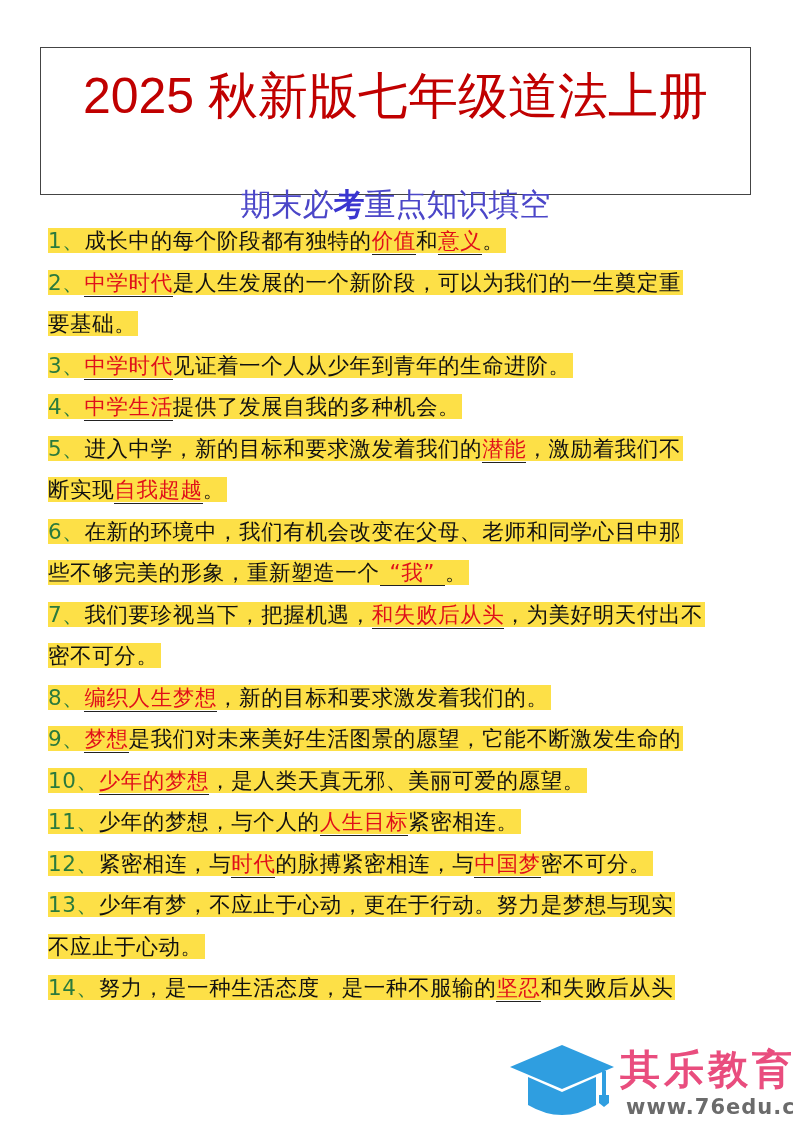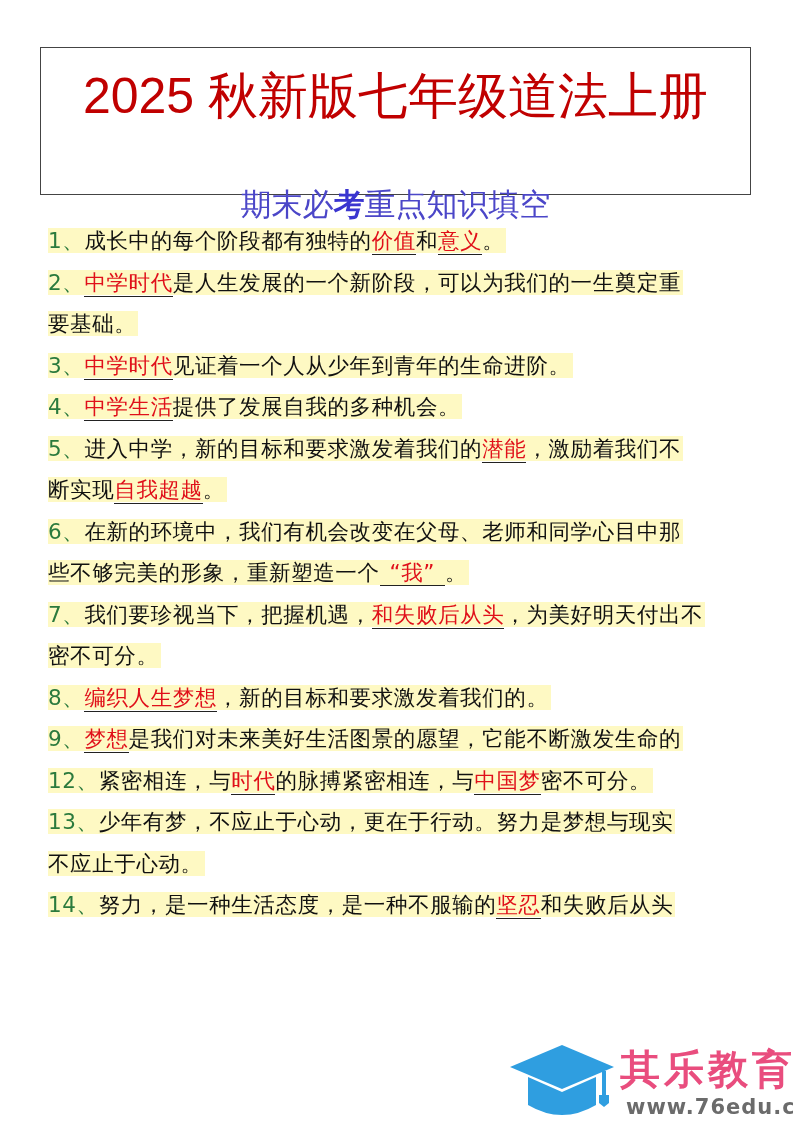--- a/index.html
+++ b/index.html
@@ -22,21 +22,21 @@
     font-size: 31px; line-height: 40px; color: #4b46c8; white-space: nowrap; margin-top: 40px;
   }
   .title-sub b { color: #3a35d0; font-family: "DejaVu Sans", sans-serif; font-weight: bold; }
   .content {
     position: absolute; left: 48px; top: 220px; width: 700px;
   }
   .line {
     height: 41.5px; line-height: 41.5px; font-size: 21.5px; color: #111;
     white-space: nowrap; letter-spacing: 0.6px;
   }
-  .line .bg { background: #fef9c3; padding-right: 2px; }
+  .line .bg { background: #fde047; padding-right: 2px; }
   .num { color: #2b7a3d; }
   .sep { color: #2b7a3d; }
   .blank {
     color: #e0101a; border-bottom: 1.5px solid #222; padding-bottom: 1px;
   }
   .blank.wide { padding: 0 10px; }
   .logo {
     position: absolute; left: 510px; top: 1045px; width: 283px; height: 77px; text-decoration: underline;
   }
   .cap { position: absolute; left: 0; top: 0; }
@@ -64,20 +64,22 @@
     <div class="line"><span class="bg"><span class="num">3</span><span class="sep">、</span><span class="blank">中学时代</span><span>见证着一个人从少年到青年的生命进阶。</span></span></div>
     <div class="line"><span class="bg"><span class="num">4</span><span class="sep">、</span><span class="blank">中学生活</span><span>提供了发展自我的多种机会。</span></span></div>
     <div class="line"><span class="bg"><span class="num">5</span><span class="sep">、</span><span>进入中学，新的目标和要求激发着我们的</span><span class="blank">潜能</span><span>，激励着我们不</span></span></div>
     <div class="line"><span class="bg"><span>断实现</span><span class="blank">自我超越</span><span>。</span></span></div>
     <div class="line"><span class="bg"><span class="num">6</span><span class="sep">、</span><span>在新的环境中，我们有机会改变在父母、老师和同学心目中那</span></span></div>
     <div class="line"><span class="bg"><span>些不够完美的形象，重新塑造一个</span><span class="blank wide">“我”</span><span>。</span></span></div>
     <div class="line"><span class="bg"><span class="num">7</span><span class="sep">、</span><span>我们要珍视当下，把握机遇，</span><span class="blank">和失败后从头</span><span>，为美好明天付出不</span></span></div>
     <div class="line"><span class="bg"><span>密不可分。</span></span></div>
     <div class="line"><span class="bg"><span class="num">8</span><span class="sep">、</span><span class="blank">编织人生梦想</span><span>，新的目标和要求激发着我们的。</span></span></div>
     <div class="line"><span class="bg"><span class="num">9</span><span class="sep">、</span><span class="blank">梦想</span><span>是我们对未来美好生活图景的愿望，它能不断激发生命的</span></span></div>
+    <div class="line"><span class="bg"><span class="num">10</span><span class="sep">、</span><span class="blank">少年的梦想</span><span>，是人类天真无邪、美丽可爱的愿望。</span></span></div>
+    <div class="line"><span class="bg"><span class="num">11</span><span class="sep">、</span><span>少年的梦想，与个人的</span><span class="blank">人生目标</span><span>紧密相连。</span></span></div>
     <div class="line"><span class="bg"><span class="num">12</span><span class="sep">、</span><span>紧密相连，与</span><span class="blank">时代</span><span>的脉搏紧密相连，与</span><span class="blank">中国梦</span><span>密不可分。</span></span></div>
     <div class="line"><span class="bg"><span class="num">13</span><span class="sep">、</span><span>少年有梦，不应止于心动，更在于行动。努力是梦想与现实</span></span></div>
     <div class="line"><span class="bg"><span>不应止于心动。</span></span></div>
     <div class="line"><span class="bg"><span class="num">14</span><span class="sep">、</span><span>努力，是一种生活态度，是一种不服输的</span><span class="blank">坚忍</span><span>和失败后从头</span></span></div>
   </div>
 
 <div class="logo">
   <svg class="cap" width="110" height="77" viewBox="0 0 110 77">
     <polygon points="0,22 52,0 104,22 52,44" fill="#2f9ee0"></polygon>
     <path d="M18,32 L18,60 Q52,80 86,60 L86,32 L52,47 Z" fill="#2f9ee0"></path>

